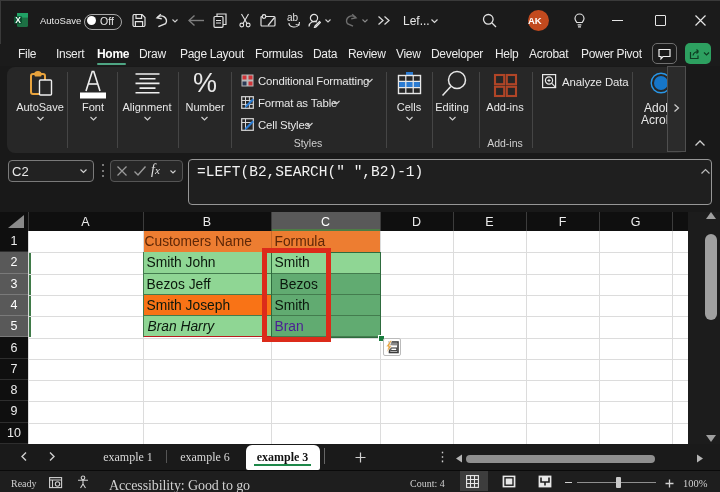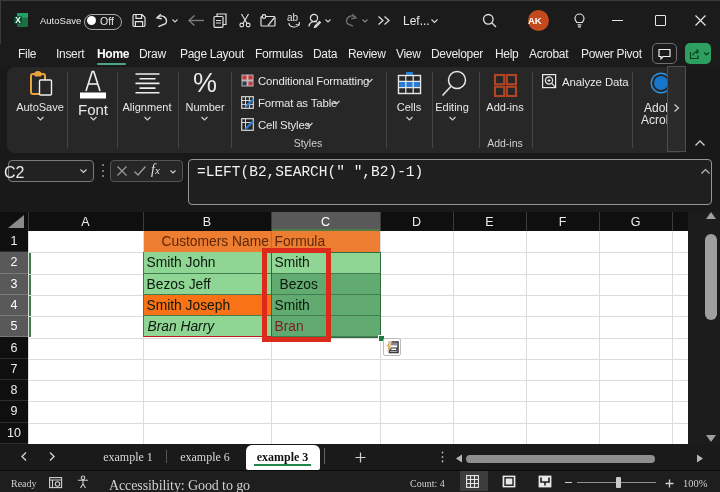--- a/index.html
+++ b/index.html
@@ -171,21 +171,21 @@
   <div class="abs wtxt" style="left:0px;top:101px;width:80px;text-align:center;font-size:11px;">AutoSave</div>
   <svg class="ico" style="left:36px;top:116px" width="9" height="6" viewBox="0 0 9 6" fill="none" stroke="#cfcfcf" stroke-width="1.2">
       <path d="M1.5 1 L4.5 4 L7.5 1"></path>
     </svg>
 
   <svg class="ico" style="left:78px;top:69px" width="30" height="30" viewBox="0 0 30 30" fill="none">
     <path d="M8 22 L14.2 2.5 h1.6 L22 22" stroke="#efefef" stroke-width="1.6"></path>
     <path d="M10.5 15 h9" stroke="#efefef" stroke-width="1.6"></path>
     <rect x="2" y="23.5" width="26" height="6" fill="#ffffff"></rect>
   </svg>
-  <div class="abs wtxt" style="left:53px;top:101px;width:80px;text-align:center;font-size:15px;">Font</div>
+  <div class="abs wtxt" style="left:53px;top:101px;width:80px;text-align:center;font-size:11px;">Font</div>
   <svg class="ico" style="left:89px;top:116px" width="9" height="6" viewBox="0 0 9 6" fill="none" stroke="#cfcfcf" stroke-width="1.2">
       <path d="M1.5 1 L4.5 4 L7.5 1"></path>
     </svg>
 
   <svg class="ico" style="left:135px;top:73px" width="25" height="21" viewBox="0 0 25 21" fill="none" stroke="#efefef" stroke-width="1.6">
     <path d="M.5 1 H24.5 M4.5 5.7 H20.5 M.5 10.4 H24.5 M4.5 15.1 H20.5 M.5 19.8 H24.5"></path>
   </svg>
   <div class="abs wtxt" style="left:107px;top:101px;width:80px;text-align:center;font-size:11px;">Alignment</div>
   <svg class="ico" style="left:143px;top:116px" width="9" height="6" viewBox="0 0 9 6" fill="none" stroke="#cfcfcf" stroke-width="1.2">
       <path d="M1.5 1 L4.5 4 L7.5 1"></path>
@@ -280,21 +280,21 @@
       <path d="M1.5 1.5 L5.5 5 L1.5 8.5"></path>
     </svg>
 
   <svg class="ico" style="left:694px;top:139px" width="12" height="8" viewBox="0 0 12 8" fill="none" stroke="#cfcfcf" stroke-width="1.3">
       <path d="M1.5 6.5 L6 2 L10.5 6.5"></path>
     </svg>
 
   <div class="abs" style="left:0;top:155px;width:720px;height:57px;background:#191919;"></div>
 
   <div class="abs" style="left:8px;top:160px;width:86px;height:22px;background:#222;border:1px solid #7a7a7a;border-radius:4px;box-sizing:border-box;"></div>
-  <div class="abs wtxt" style="left:4px;top:163.5px;font-size:16px;">C2</div>
+  <div class="abs wtxt" style="left:12px;top:163.5px;font-size:13px;">C2</div>
   <svg class="ico" style="left:79px;top:168px" width="9" height="7" viewBox="0 0 9 7" fill="none" stroke="#cfcfcf" stroke-width="1.2">
       <path d="M1.5 1.5 L4.5 4.5 L7.5 1.5"></path>
     </svg>
 
   <div class="abs" style="left:102px;top:164px;width:2px;height:2px;background:#999;border-radius:50%;"></div>
   <div class="abs" style="left:102px;top:169.5px;width:2px;height:2px;background:#999;border-radius:50%;"></div>
   <div class="abs" style="left:102px;top:175px;width:2px;height:2px;background:#999;border-radius:50%;"></div>
 
   <div class="abs" style="left:110px;top:160px;width:73px;height:22px;background:#262626;border:1px solid #555;border-radius:4px;box-sizing:border-box;"></div>
   <svg class="ico" style="left:116px;top:165px" width="12" height="12" viewBox="0 0 12 12" stroke="#9a9a9a" stroke-width="1.3">
@@ -376,30 +376,30 @@
       <div class="abs" style="left:28px;top:316.2px;width:660px;height:1px;background:#dcdcdc;"></div>
       <div class="abs" style="left:28px;top:337.5px;width:660px;height:1px;background:#dcdcdc;"></div>
       <div class="abs" style="left:28px;top:358.8px;width:660px;height:1px;background:#dcdcdc;"></div>
       <div class="abs" style="left:28px;top:380.1px;width:660px;height:1px;background:#dcdcdc;"></div>
       <div class="abs" style="left:28px;top:401.4px;width:660px;height:1px;background:#dcdcdc;"></div>
       <div class="abs" style="left:28px;top:422.7px;width:660px;height:1px;background:#dcdcdc;"></div>
       <div class="abs" style="left:28px;top:444px;width:660px;height:1px;background:#dcdcdc;"></div>
     </div>
 
   <div id="cells">
-      <div class="abs" style="left:143.5px;top:231px;width:127.5px;height:21.8px;background:#ed7d31;color:#5f2707;font-size:13.8px;line-height:21px;padding-left:18px;border-bottom:1px solid #556032;box-sizing:border-box;">Customers Name</div>
+      <div class="abs" style="left:143.5px;top:231px;width:127.5px;height:21.8px;background:#ed7d31;color:#5f2707;font-size:13.8px;line-height:21px;padding-left:1px;border-bottom:1px solid #556032;box-sizing:border-box;">Customers Name</div>
       <div class="abs" style="left:271.5px;top:231px;width:108.5px;height:21.8px;background:#ed7d31;color:#5f2707;font-size:13.8px;line-height:21px;padding-left:3px;border-bottom:1px solid #556032;box-sizing:border-box;">Formula</div>
       <div class="abs" style="left:143.5px;top:252.3px;width:127.5px;height:21.30000000000001px;background:#8fd694;border-bottom:1px solid #437c4e;box-sizing:border-box;color:#0b180d;font-size:13.8px;line-height:21.30000000000001px;padding-left:3px;">Smith John</div>
       <div class="abs" style="left:271.5px;top:252.3px;width:108.5px;height:21.30000000000001px;background:#8fd694;border-bottom:1px solid #437c4e;box-sizing:border-box;color:#0b180d;font-size:13.8px;line-height:21.30000000000001px;padding-left:3px;">Smith</div>
       <div class="abs" style="left:143.5px;top:273.6px;width:127.5px;height:21.299999999999955px;background:#8fd694;border-bottom:1px solid #437c4e;box-sizing:border-box;color:#0b180d;font-size:13.8px;line-height:21.299999999999955px;padding-left:3px;">Bezos Jeff</div>
       <div class="abs" style="left:271.5px;top:273.6px;width:108.5px;height:21.299999999999955px;background:#61ab71;border-bottom:1px solid #437c4e;box-sizing:border-box;color:#0b180d;font-size:13.8px;line-height:21.299999999999955px;padding-left:8px;">Bezos</div>
       <div class="abs" style="left:143.5px;top:294.9px;width:127.5px;height:21.30000000000001px;background:#f97316;border-bottom:1px solid #437c4e;box-sizing:border-box;color:#0b180d;font-size:13.8px;line-height:21.30000000000001px;padding-left:3px;">Smith Joseph</div>
       <div class="abs" style="left:271.5px;top:294.9px;width:108.5px;height:21.30000000000001px;background:#61ab71;border-bottom:1px solid #437c4e;box-sizing:border-box;color:#0b180d;font-size:13.8px;line-height:21.30000000000001px;padding-left:3px;">Smith</div>
       <div class="abs" style="left:143.5px;top:316.2px;width:127.5px;height:21.30000000000001px;background:#8fd694;border-bottom:1px solid #b91c1c;box-sizing:border-box;color:#0b180d;font-size:13.8px;line-height:21.30000000000001px;padding-left:4px;font-style:italic;">Bran Harry</div>
-      <div class="abs" style="left:271.5px;top:316.2px;width:108.5px;height:21.30000000000001px;background:#61ab71;border-bottom:1px solid #437c4e;box-sizing:border-box;color:#7f1d1d;font-size:13.8px;line-height:21.30000000000001px;padding-left:3px;">Bran</div>
+      <div class="abs" style="left:271.5px;top:316.2px;width:108.5px;height:21.30000000000001px;background:#61ab71;border-bottom:1px solid #437c4e;box-sizing:border-box;color:#4c1d95;font-size:13.8px;line-height:21.30000000000001px;padding-left:3px;">Bran</div>
       <div class="abs" style="left:143px;top:252.3px;width:1px;height:85.2px;background:#437c4e;"></div>
       <div class="abs" style="left:271px;top:231px;width:1px;height:21.3px;background:#c96a2a;"></div>
       <div class="abs" style="left:270.5px;top:251.8px;width:110px;height:86.2px;border:1px solid #2e6b3e;box-sizing:border-box;"></div>
       <div class="abs" style="left:377.5px;top:335px;width:5px;height:5px;background:#187c3e;border:1px solid #fff;box-sizing:content-box;"></div>
       <div class="abs" style="left:262px;top:248px;width:69px;height:94px;border:5px solid #dc2b1a;box-sizing:border-box;"></div>
       <div class="abs" style="left:383px;top:338px;width:18px;height:18px;background:#fff;border:1px solid #bbb;border-radius:2px;box-sizing:border-box;"></div>
       <svg class="ico" style="left:385px;top:340px" width="14" height="14" viewBox="0 0 14 14" fill="none">
   <rect x="4.5" y="2" width="8.5" height="10.5" stroke="#3b3b3b" stroke-width="1.6"></rect>
   <rect x="5.3" y="2.8" width="7" height="2.6" fill="#8a8a8a"></rect>
   <rect x="5.8" y="8" width="6" height="2.6" fill="#fff" stroke="#3b3b3b" stroke-width="1.1"></rect>

